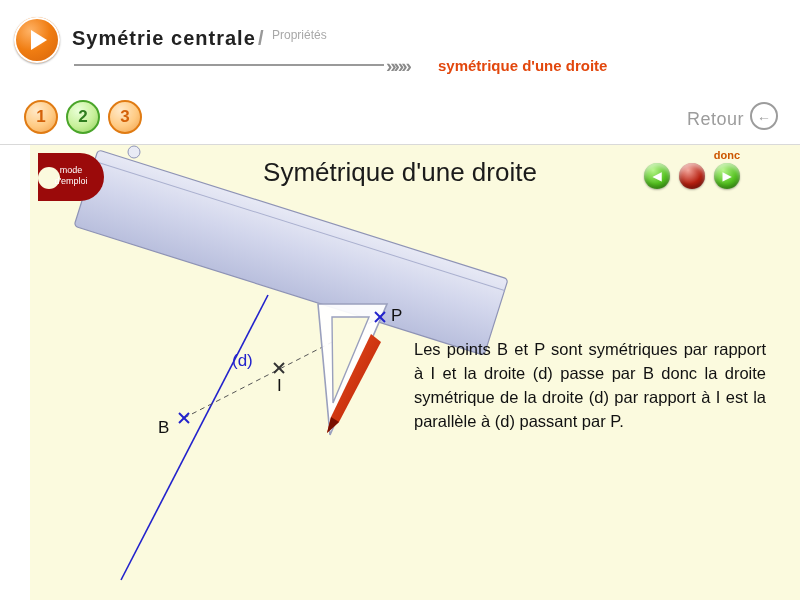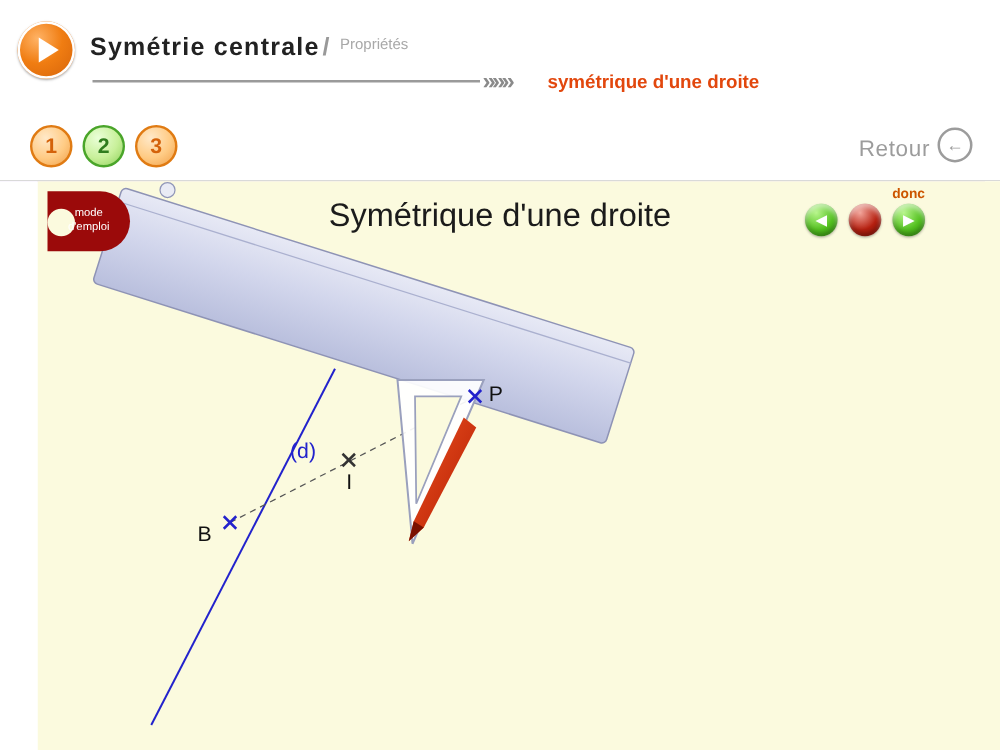--- a/index.html
+++ b/index.html
@@ -327,14 +327,17 @@
       <span>d'emploi</span>
     </div>
 
     <div class="suite-label">donc</div>
     <div class="nav-buttons">
       <div class="nav-btn nav-green">◀</div>
       <div class="nav-btn nav-red"></div>
       <div class="nav-btn nav-green">▶</div>
     </div>
 
+    <div class="explain">
+      <p>Les points B et P sont symétriques par rapport à I et la droite (d) passe par B donc la droite symétrique de la droite (d) par rapport à I est la parallèle à (d) passant par P.</p>
+    </div>
   </div>
 </div>
 
 </body></html>

